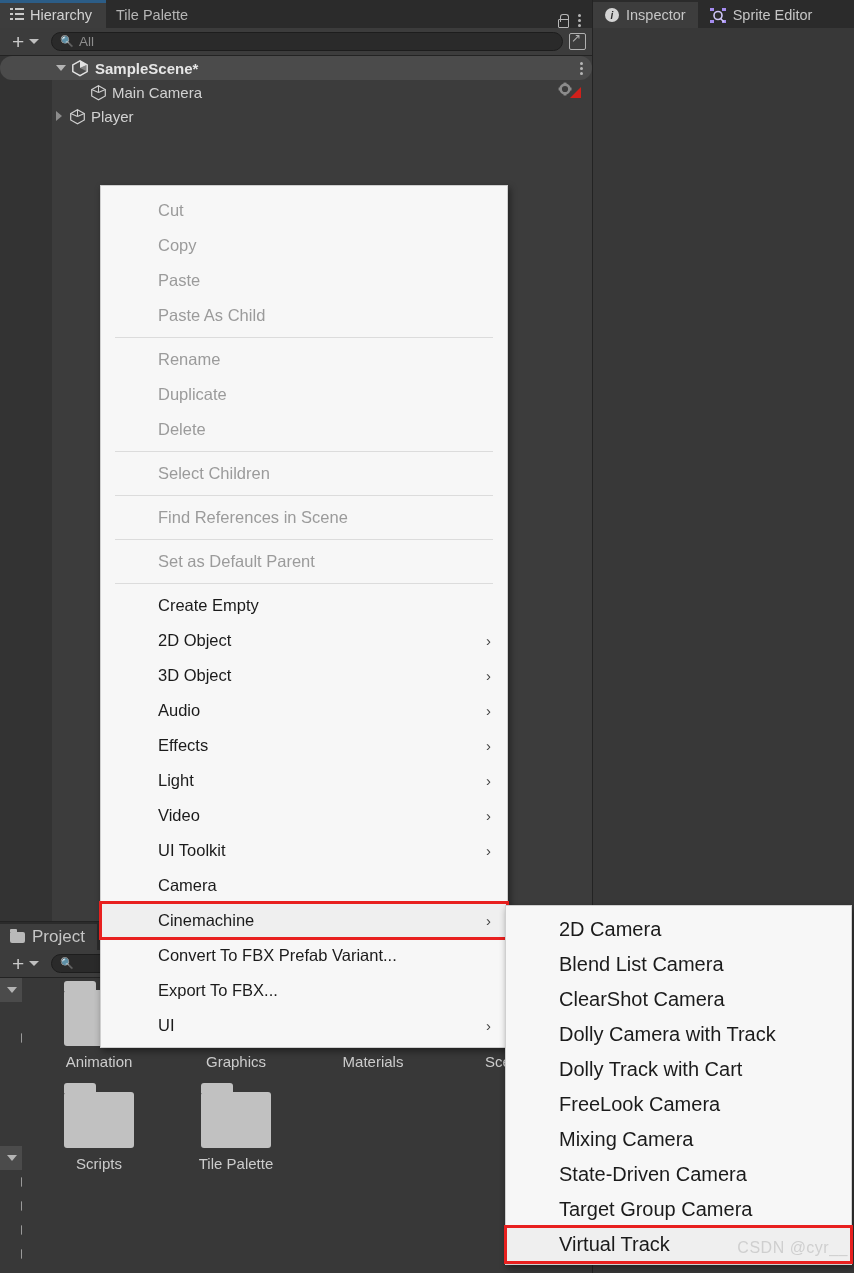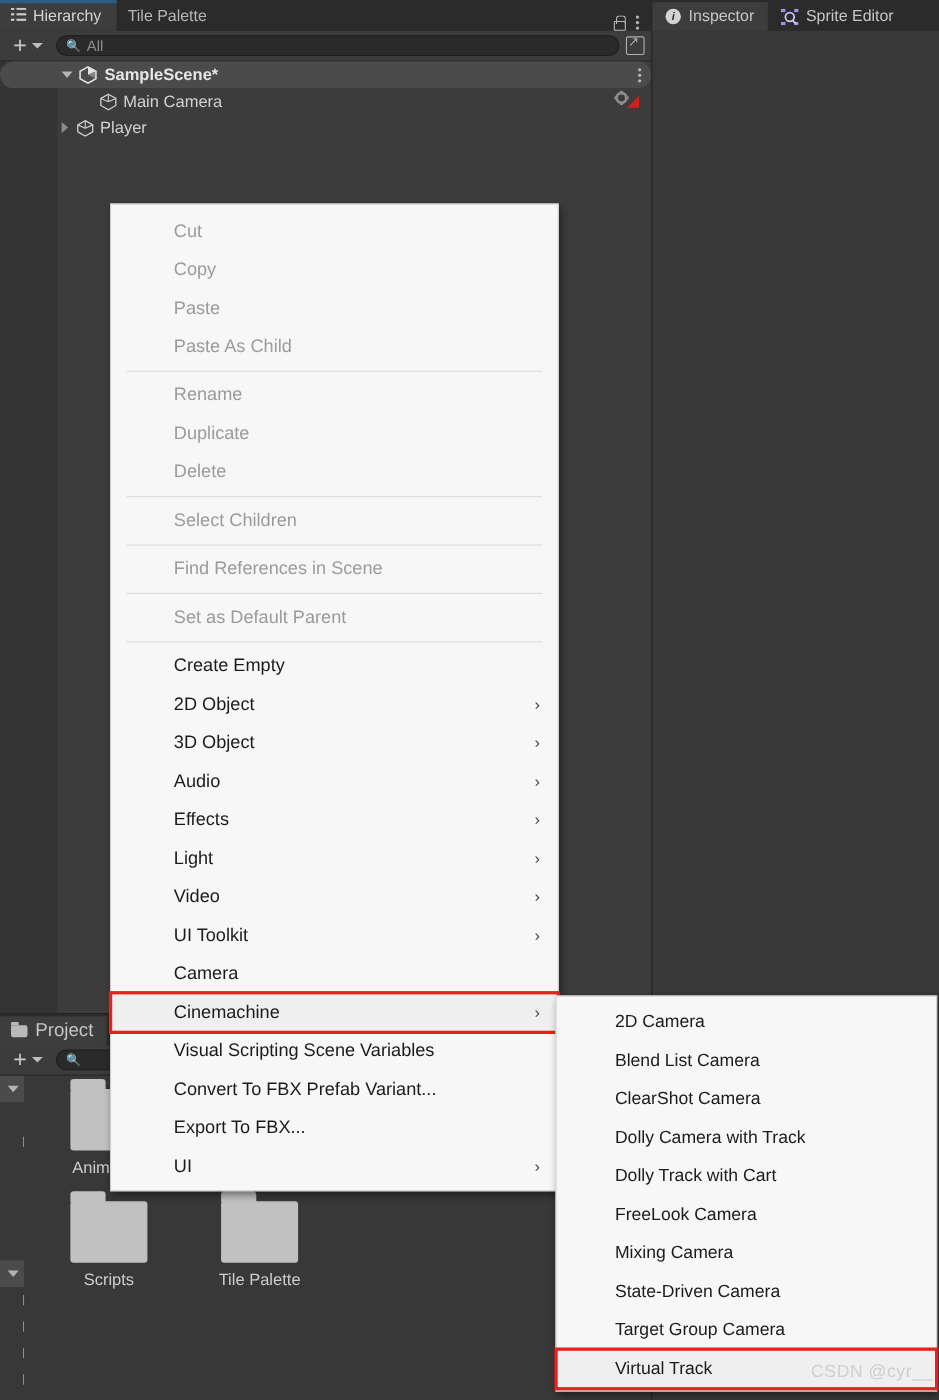--- a/index.html
+++ b/index.html
@@ -153,21 +153,21 @@
   }
 
   .ctx-sub {
     position: absolute; left: 505px; top: 905px; width: 347px;
     background: #f7f7f7; border: 1px solid #cfcfcf;
     box-shadow: 2px 3px 7px rgba(0,0,0,0.45);
     padding: 6px 0 2px 0; z-index: 50;
   }
   .sub-mi {
     height: 35px; display: flex; align-items: center; padding-left: 53px;
-    font-size: 16px; color: #1b1b1b; position: relative;
+    font-size: 20px; color: #1b1b1b; position: relative;
   }
   .sub-mi.hl { background: #efefef; outline: 3px solid #e8201f; outline-offset: -1px; z-index: 2; }
 
   .watermark {
     position: absolute; right: 6px; bottom: 16px; z-index: 60;
     font-size: 16px; color: #cfcfcf; letter-spacing: 0.5px;
     font-family: "Liberation Sans", sans-serif;
   }
 </style>
 </head>
@@ -481,23 +481,20 @@
         <span class="arrow">›</span>
       </div>
     <div class="mi">
         <span>Camera</span>
       </div>
     <div class="mi hl">
         <span>Cinemachine</span>
         <span class="arrow">›</span>
       </div>
     <div class="mi">
-        <span>Visual Scripting Scene Variables</span>
-      </div>
-    <div class="mi">
         <span>Convert To FBX Prefab Variant...</span>
       </div>
     <div class="mi">
         <span>Export To FBX...</span>
       </div>
     <div class="mi">
         <span>UI</span>
         <span class="arrow">›</span>
       </div>
   </div>

